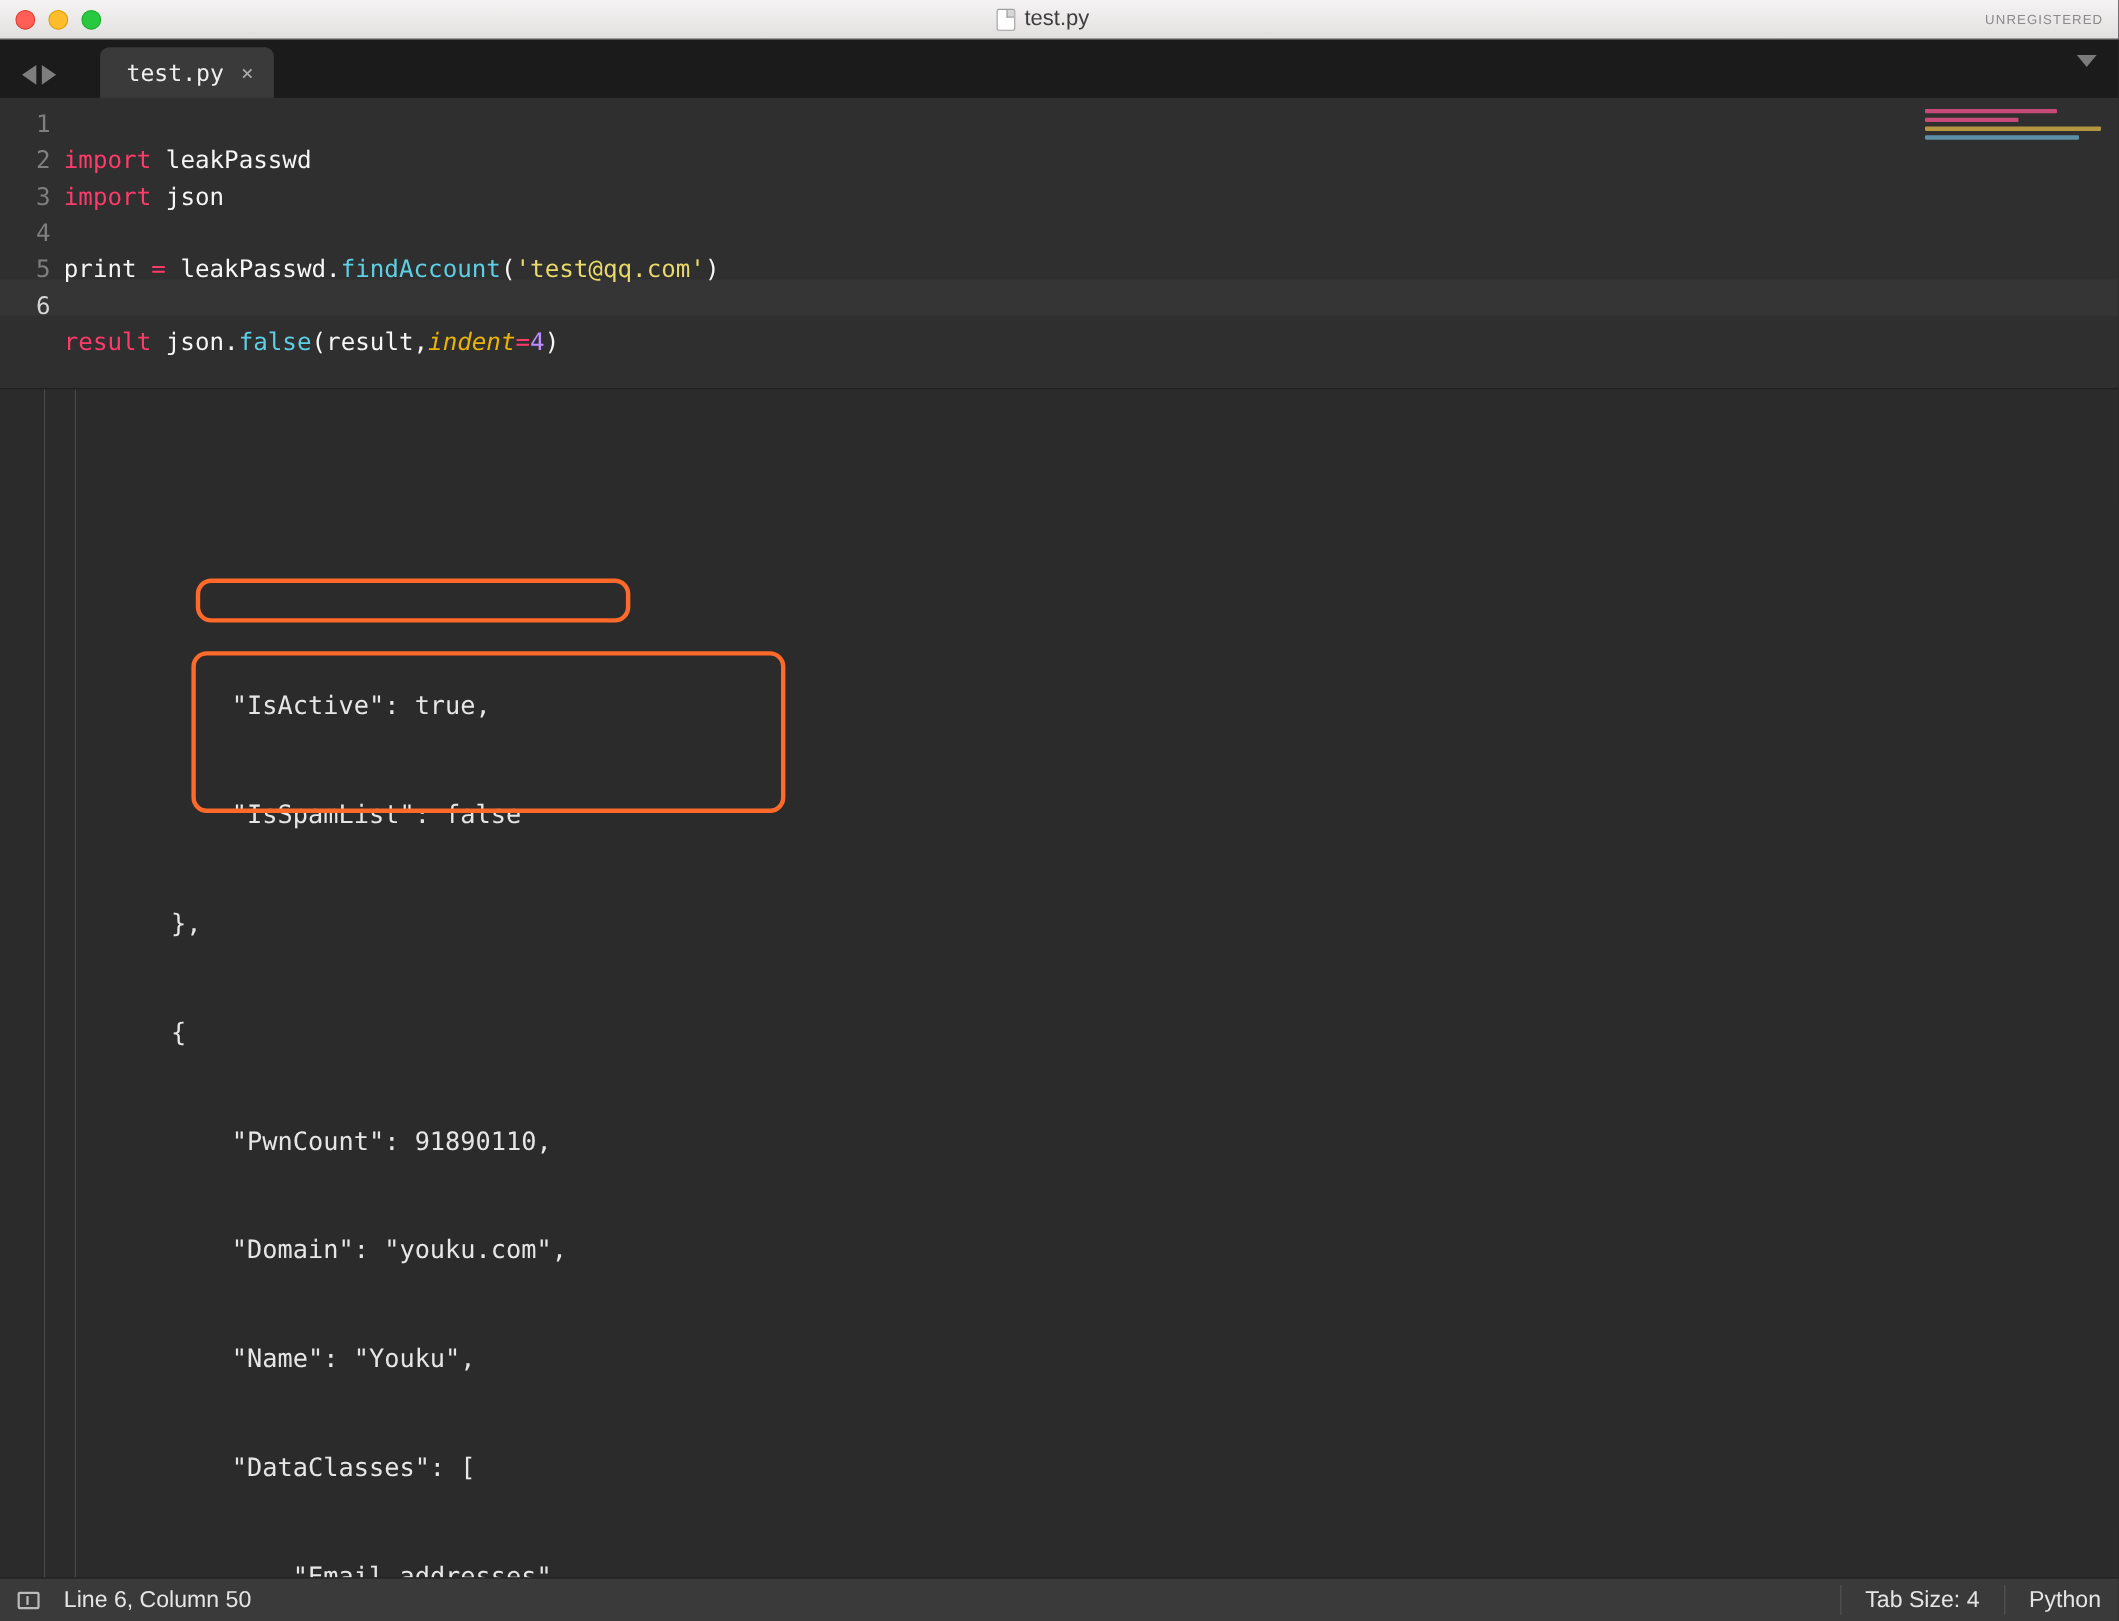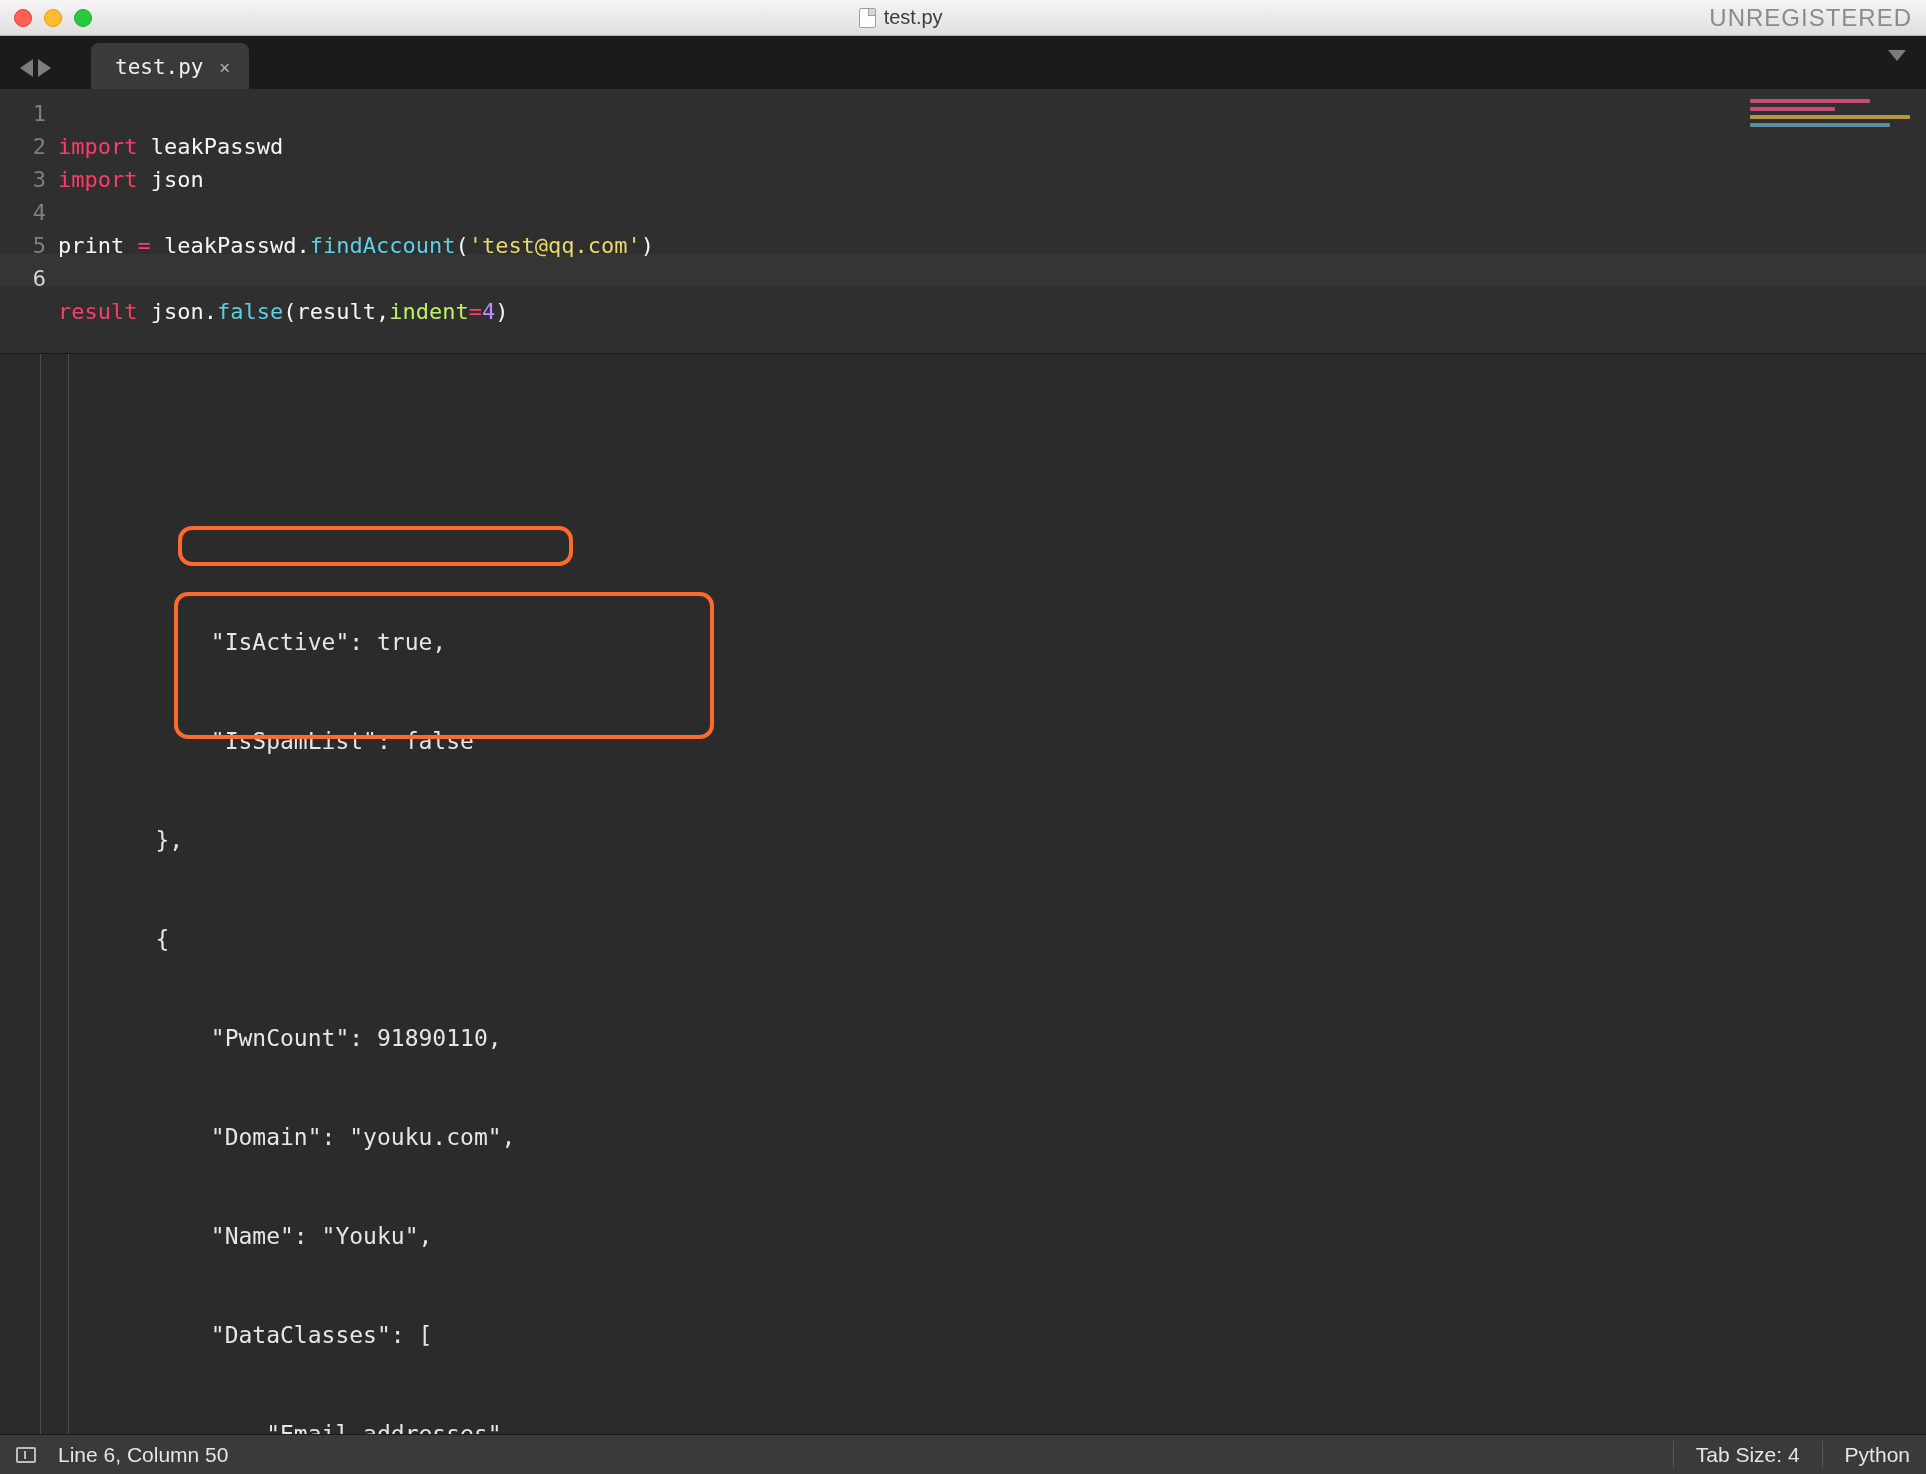--- a/index.html
+++ b/index.html
@@ -26,21 +26,21 @@
       display:flex; align-items:center; justify-content:center; gap:8px;
     }
     .file-glyph {
       width:17px; height:20px; background:#fff; border:1px solid #9e9e9e;
       border-radius:2px; position:relative;
     }
     .file-glyph::after {
       content:""; position:absolute; top:0; right:0; width:6px; height:6px;
       background:#d6d6d6; border-left:1px solid #9e9e9e; border-bottom:1px solid #9e9e9e;
     }
-    .unreg { color:#8b8b8b; font-size:24px; letter-spacing:1px; }
+    .unreg { color:#8b8b8b; font-size:12px; letter-spacing:1px; }
 
     
     .tabstrip {
       height:53px; background:#1b1b1b;
       display:flex; align-items:flex-end; padding-left:10px; position:relative;
     }
     .nav-arrows { display:flex; align-items:center; gap:5px; padding:0 10px 12px 10px; }
     .nav { width:0; height:0; border-top:9px solid transparent; border-bottom:9px solid transparent; }
     .nav.back { border-right:13px solid #7d7d7d; }
     .nav.fwd  { border-left:13px solid #7d7d7d; }
@@ -70,21 +70,21 @@
     .gutter .cur { color:#d6d6d6; }
     .code {
       font-size:22px; line-height:33px; flex:1; white-space:pre;
       position:relative;
     }
     .hl-line { position:absolute; left:0; right:0; height:33px; top:165px; background:rgba(255,255,255,0.03); }
     .kw     { color:#ff3b6b; }
     .name   { color:#f6f6f6; }
     .fn     { color:#5ed0e6; }
     .str    { color:#e9d96b; }
-    .param  { color:#bef264; }
+    .param  { color:#eab308; font-style:italic; }
     .num    { color:#bd8cff; }
 
     .minimap { position:absolute; top:6px; right:6px; width:170px; height:45px; }
     .mm-line { height:4px; margin:4px 0; border-radius:1px; }
     .mm1 { width:120px; background:#c74b78; }
     .mm2 { width:85px;  background:#c74b78; }
     .mm3 { width:160px; background:#b49640; }
     .mm4 { width:140px; background:#5c8ea5; }
 
     

